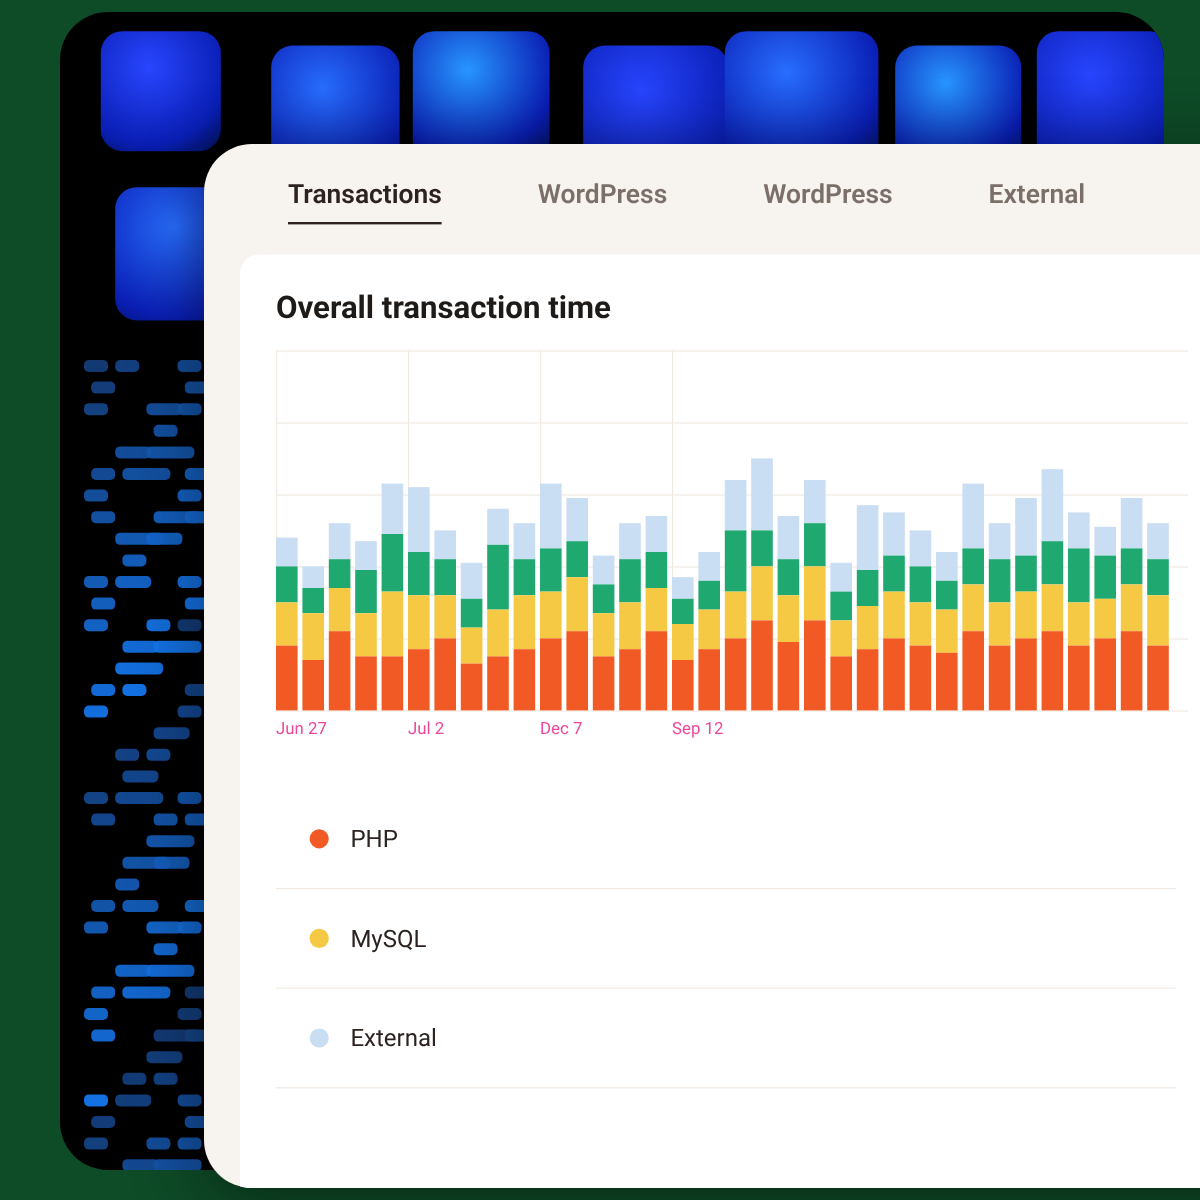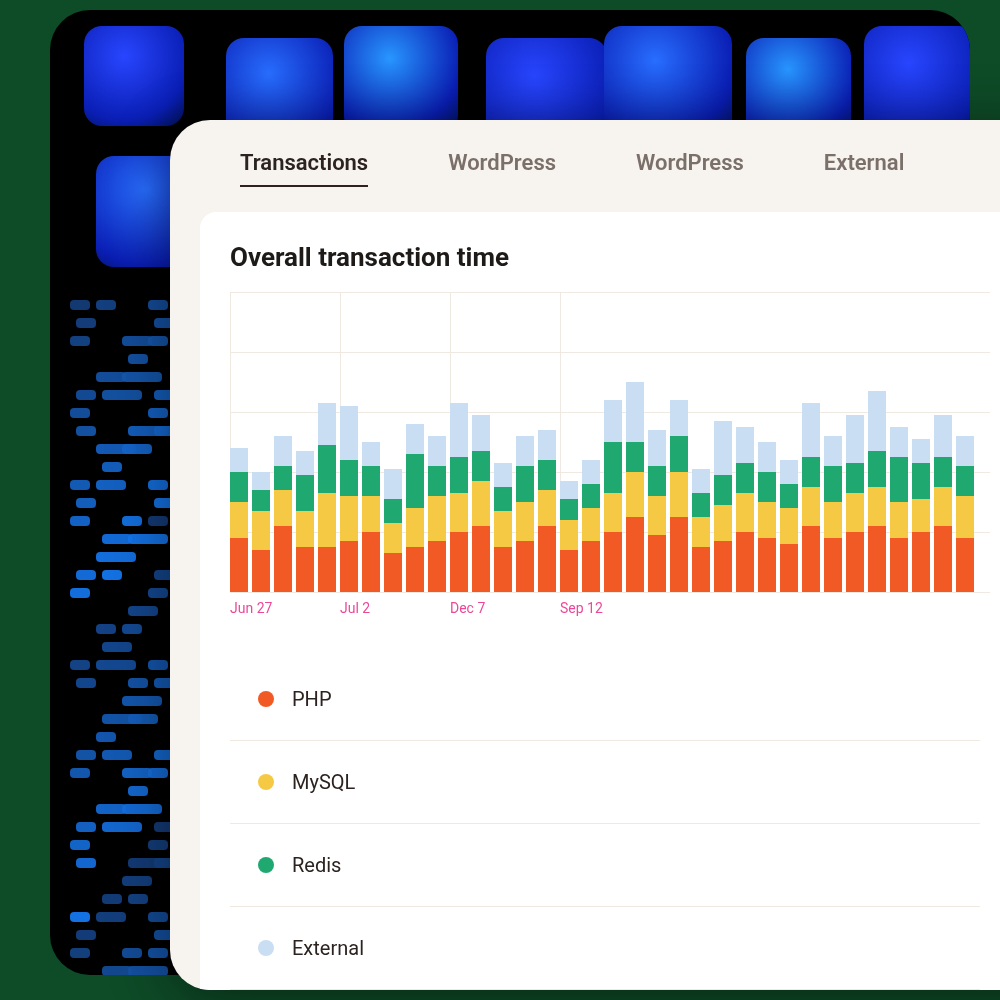--- a/index.html
+++ b/index.html
@@ -550,23 +550,19 @@
       <div class="legend-list" id="legend">
           <div class="legend-item">
             <div class="legend-dot" style="background: rgb(241, 90, 36);"></div>
             <div class="legend-label">PHP</div>
           </div>
           <div class="legend-item">
             <div class="legend-dot" style="background: rgb(246, 201, 69);"></div>
             <div class="legend-label">MySQL</div>
           </div>
           <div class="legend-item">
-            <div class="legend-dot" style="background: rgb(31, 169, 113);"></div>
-            <div class="legend-label">Redis</div>
-          </div>
-          <div class="legend-item">
             <div class="legend-dot" style="background: rgb(201, 221, 243);"></div>
             <div class="legend-label">External</div>
           </div>
         </div>
     </div>
   </div>
 </div>
 
 </body></html>

